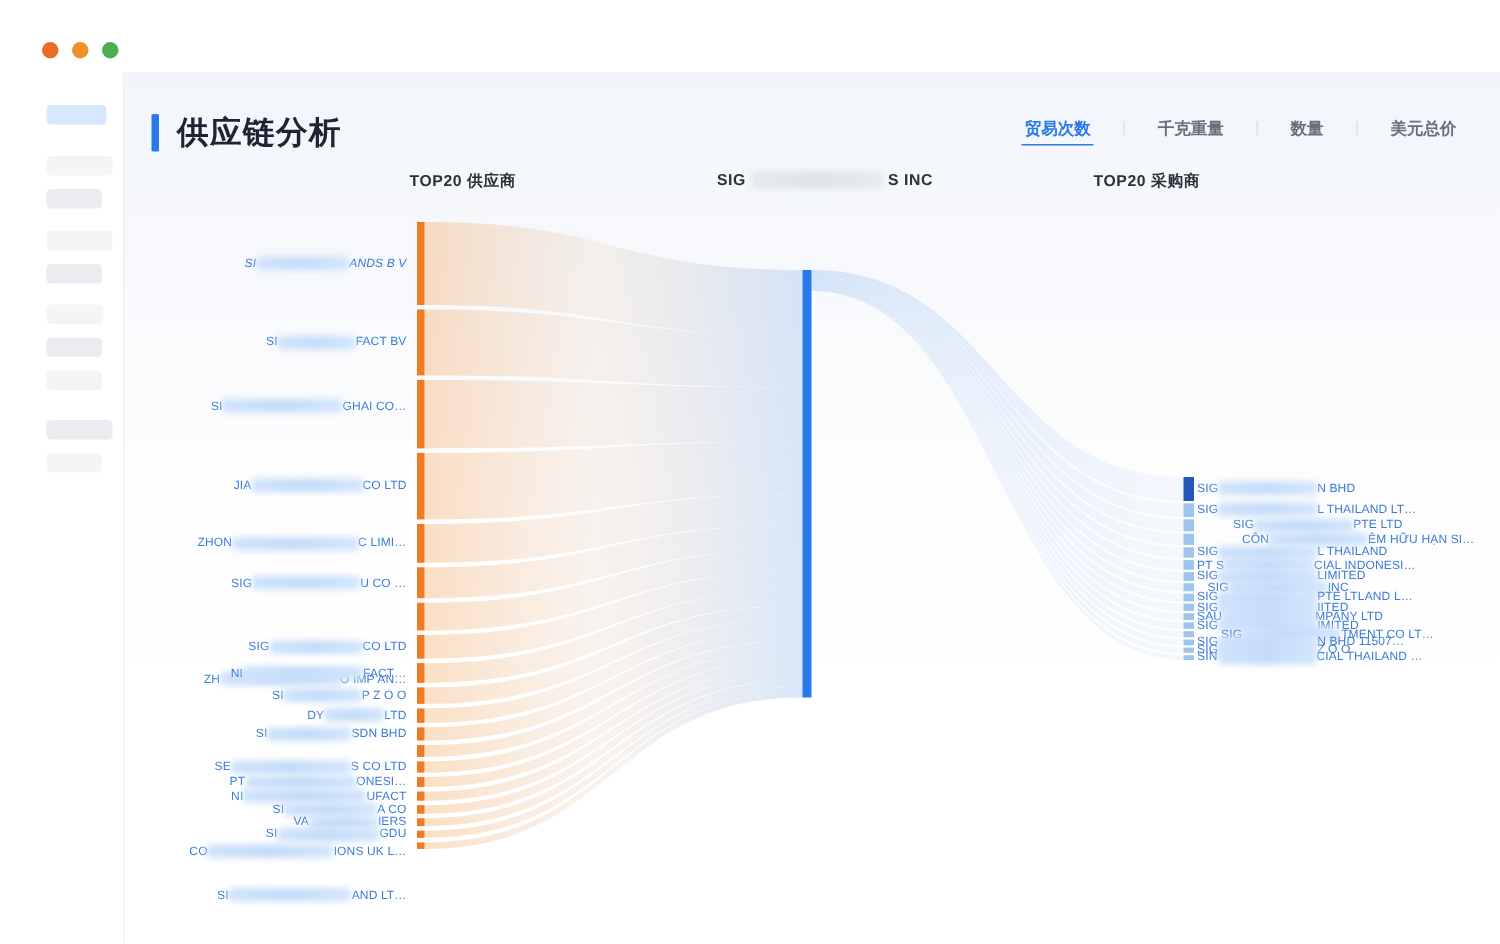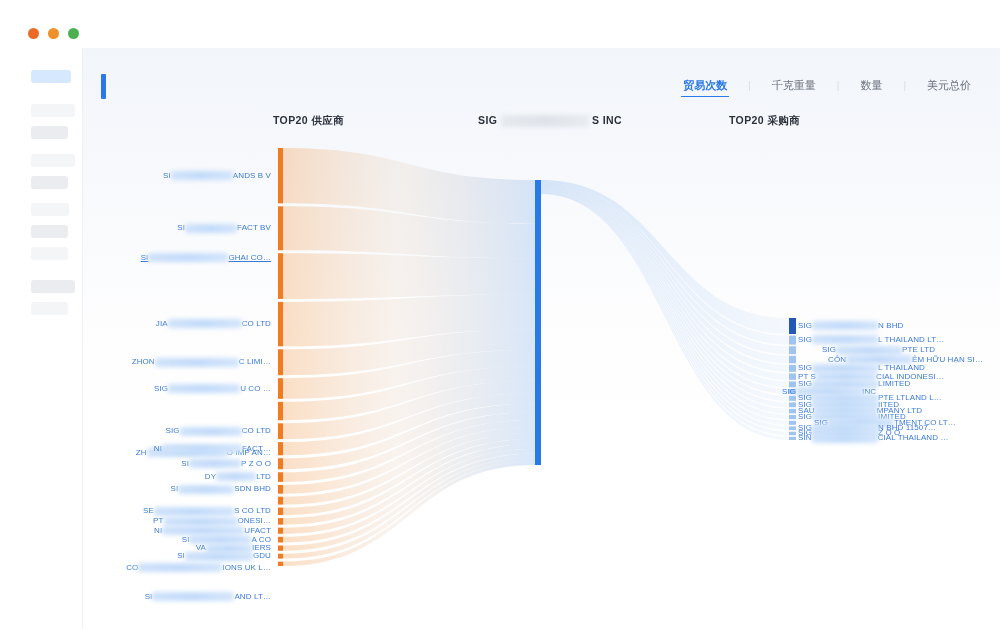--- a/index.html
+++ b/index.html
@@ -31,21 +31,21 @@
     border-left:1px solid #eef1f5;
     overflow:hidden;
   }
 
   .title-wrap { position:absolute; left:18px; top:26px; display:flex; align-items:center; gap:12px; }
   .title-bar { width:5px; height:25px; background:#2979e8; border-radius:1px; }
   .title-text { font-size:21px; font-weight:700; color:#1d2433; letter-spacing:1px; }
 
   
   .tabs { position:absolute; right:20px; top:30px; display:flex; align-items:center; font-size:11px;gap:12px; }
-  .tab { color:#69707d; padding:0 9px; cursor:pointer; white-space:nowrap; position:relative; }
+  .tab { color:#69707d; padding:0 9px; cursor:pointer; white-space:nowrap; position:relative;font-weight:bold; }
   .tab.active { color:#2979e8; font-weight:700; }
   .tab.active:after {
     content:""; position:absolute; left:7px; right:7px; bottom:-4px; height:1.5px; background:#2979e8;
   }
   .tab-sep { color:#d9dde3; font-size:10px; }
 
   
   .colhead {
     position:absolute; font-size:10.5px; font-weight:700; color:#2c313c;
     letter-spacing:.4px; white-space:nowrap;
@@ -95,20 +95,21 @@
       <div class="sk" style="top: 177px; width: 37px; background: rgb(235, 236, 239);"></div>
       <div class="sk" style="top: 199px; width: 37px; background: rgb(244, 245, 247);"></div>
       <div class="sk" style="top: 232px; width: 44px; background: rgb(235, 236, 239);"></div>
       <div class="sk" style="top: 254px; width: 37px; background: rgb(244, 245, 247);"></div>
     </div>
 
   <div class="panel">
 
     <div class="title-wrap">
       <div class="title-bar"></div>
+      <div class="title-text">供应链分析</div>
     </div>
 
     <div class="tabs" id="tabs">
         <span class="tab active">贸易次数</span>
         <span class="tab-sep">|</span>
         <span class="tab">千克重量</span>
         <span class="tab-sep">|</span>
         <span class="tab">数量</span>
         <span class="tab-sep">|</span>
         <span class="tab">美元总价</span>
@@ -211,23 +212,23 @@
           <rect x="706" y="360.83152173913066" width="7" height="4.5271739130434785" fill="#9fc5ef"></rect>
           <rect x="706" y="366.9586956521742" width="7" height="4.260869565217392" fill="#9fc5ef"></rect>
           <rect x="706" y="372.8195652173916" width="7" height="3.9945652173913047" fill="#9fc5ef"></rect>
           <rect x="706" y="378.4141304347829" width="7" height="3.7282608695652173" fill="#9fc5ef"></rect>
           <rect x="706" y="383.74239130434813" width="7" height="3.461956521739131" fill="#9fc5ef"></rect>
           <rect x="706" y="388.8043478260873" width="7" height="3.1956521739130435" fill="#9fc5ef"></rect>
         </g>
     </svg>
 
     <div id="labels">
-        <div class="lbl left" style="right: 729px; top: 122.668px;"><span class="pre">SI</span><span class="mask" style="width: 62px;"></span><span class="post">ANDS B V</span></div>
+        <div class="lbl left" style="right: 729px; top: 122.668px; font-style: italic;"><span class="pre">SI</span><span class="mask" style="width: 62px;"></span><span class="post">ANDS B V</span></div>
         <div class="lbl left" style="right: 729px; top: 175.294px;"><span class="pre">SI</span><span class="mask" style="width: 52px;"></span><span class="post">FACT BV</span></div>
-        <div class="lbl left" style="right: 729px; top: 205px; text-decoration: underline;"><span class="pre">SI</span><span class="mask" style="width: 80px;"></span><span class="post">GHAI CO…</span></div>
+        <div class="lbl left" style="right: 729px; top: 218px;"><span class="pre">SI</span><span class="mask" style="width: 80px;"></span><span class="post">GHAI CO…</span></div>
         <div class="lbl left" style="right: 729px; top: 271.105px;"><span class="pre">JIA</span><span class="mask" style="width: 74px;"></span><span class="post">CO LTD</span></div>
         <div class="lbl left" style="right: 729px; top: 309.239px;"><span class="pre">ZHON</span><span class="mask" style="width: 84px;"></span><span class="post">C LIMI…</span></div>
         <div class="lbl left" style="right: 729px; top: 335.515px;"><span class="pre">SIG</span><span class="mask" style="width: 72px;"></span><span class="post">U CO …</span></div>
         <div class="lbl left" style="right: 729px; top: 358.058px; margin-top: 42px;"><span class="pre">ZH</span><span class="mask" style="width: 80px;"></span><span class="post">O IMP AN…</span></div>
         <div class="lbl left" style="right: 729px; top: 378.186px;"><span class="pre">SIG</span><span class="mask" style="width: 62px;"></span><span class="post">CO LTD</span></div>
         <div class="lbl left" style="right: 729px; top: 395.679px;"><span class="pre">NI</span><span class="mask" style="width: 80px;"></span><span class="post">FACT…</span></div>
         <div class="lbl left" style="right: 729px; top: 410.756px;"><span class="pre">SI</span><span class="mask" style="width: 52px;"></span><span class="post">P Z O O</span></div>
         <div class="lbl left" style="right: 729px; top: 424.077px;"><span class="pre">DY</span><span class="mask" style="width: 40px;"></span><span class="post">LTD</span></div>
         <div class="lbl left" style="right: 729px; top: 436.299px;"><span class="pre">SI</span><span class="mask" style="width: 56px;"></span><span class="post">SDN BHD</span></div>
         <div class="lbl left" style="right: 729px; top: 471px; margin-top: 44px;"><span class="pre">CO</span><span class="mask" style="width: 84px;"></span><span class="post">IONS UK L…</span></div>
@@ -238,21 +239,21 @@
         <div class="lbl left" style="right: 729px; top: 495.142px;"><span class="pre">VA</span><span class="mask" style="width: 46px;"></span><span class="post">IERS</span></div>
         <div class="lbl left" style="right: 729px; top: 503.193px;"><span class="pre">SI</span><span class="mask" style="width: 68px;"></span><span class="post">GDU</span></div>
         <div class="lbl left" style="right: 729px; top: 510.804px; margin-top: 33px;"><span class="pre">SI</span><span class="mask" style="width: 82px;"></span><span class="post">AND LT…</span></div>
         <div class="lbl right" style="left: 715px; top: 272.989px;"><span class="pre">SIG</span><span class="mask" style="width: 66px;"></span><span class="post">N BHD</span></div>
         <div class="lbl right" style="left: 715px; top: 287.105px;"><span class="pre">SIG</span><span class="mask" style="width: 66px;"></span><span class="post">L THAILAND LT…</span></div>
         <div class="lbl right" style="left: 739px; top: 297.227px;"><span class="pre">SIG</span><span class="mask" style="width: 66px;"></span><span class="post">PTE LTD</span></div>
         <div class="lbl right" style="left: 745px; top: 306.55px;"><span class="pre">CÔN</span><span class="mask" style="width: 66px;"></span><span class="post">ÊM HỮU HẠN SI…</span></div>
         <div class="lbl right" style="left: 715px; top: 315.34px;"><span class="pre">SIG</span><span class="mask" style="width: 66px;"></span><span class="post">L THAILAND</span></div>
         <div class="lbl right" style="left: 715px; top: 323.598px;"><span class="pre">PT S</span><span class="mask" style="width: 60px;"></span><span class="post">CIAL INDONESI…</span></div>
         <div class="lbl right" style="left: 715px; top: 331.323px;"><span class="pre">SIG</span><span class="mask" style="width: 66px;"></span><span class="post">LIMITED</span></div>
-        <div class="lbl right" style="left: 699px; top: 338.515px; text-align: center;"><span class="pre">SIG</span><span class="mask" style="width: 66px;"></span><span class="post">INC</span></div>
+        <div class="lbl right" style="left: 722px; top: 338.515px; text-align: center;"><span class="pre">SIG</span><span class="mask" style="width: 66px;"></span><span class="post">INC</span></div>
         <div class="lbl right" style="left: 715px; top: 345.308px;"><span class="pre">SIG</span><span class="mask" style="width: 66px;"></span><span class="post">PTE LTLAND L…</span></div>
         <div class="lbl right" style="left: 715px; top: 351.835px;"><span class="pre">SIG</span><span class="mask" style="width: 66px;"></span><span class="post">IITED</span></div>
         <div class="lbl right" style="left: 715px; top: 358.095px;"><span class="pre">SAU</span><span class="mask" style="width: 62px;"></span><span class="post">MPANY LTD</span></div>
         <div class="lbl right" style="left: 715px; top: 364.089px;"><span class="pre">SIG</span><span class="mask" style="width: 66px;"></span><span class="post">IMITED</span></div>
         <div class="lbl right" style="left: 715px; top: 369.817px; margin-left: 16px;"><span class="pre">SIG</span><span class="mask" style="width: 66px;"></span><span class="post">TMENT CO LT…</span></div>
         <div class="lbl right" style="left: 715px; top: 375.278px;"><span class="pre">SIG</span><span class="mask" style="width: 66px;"></span><span class="post">N BHD 11507…</span></div>
         <div class="lbl right" style="left: 715px; top: 380.473px;"><span class="pre">SIG</span><span class="mask" style="width: 66px;"></span><span class="post">Z O O</span></div>
         <div class="lbl right" style="left: 715px; top: 385.402px;"><span class="pre">SIN</span><span class="mask" style="width: 66px;"></span><span class="post">CIAL THAILAND …</span></div>
       </div>
 

